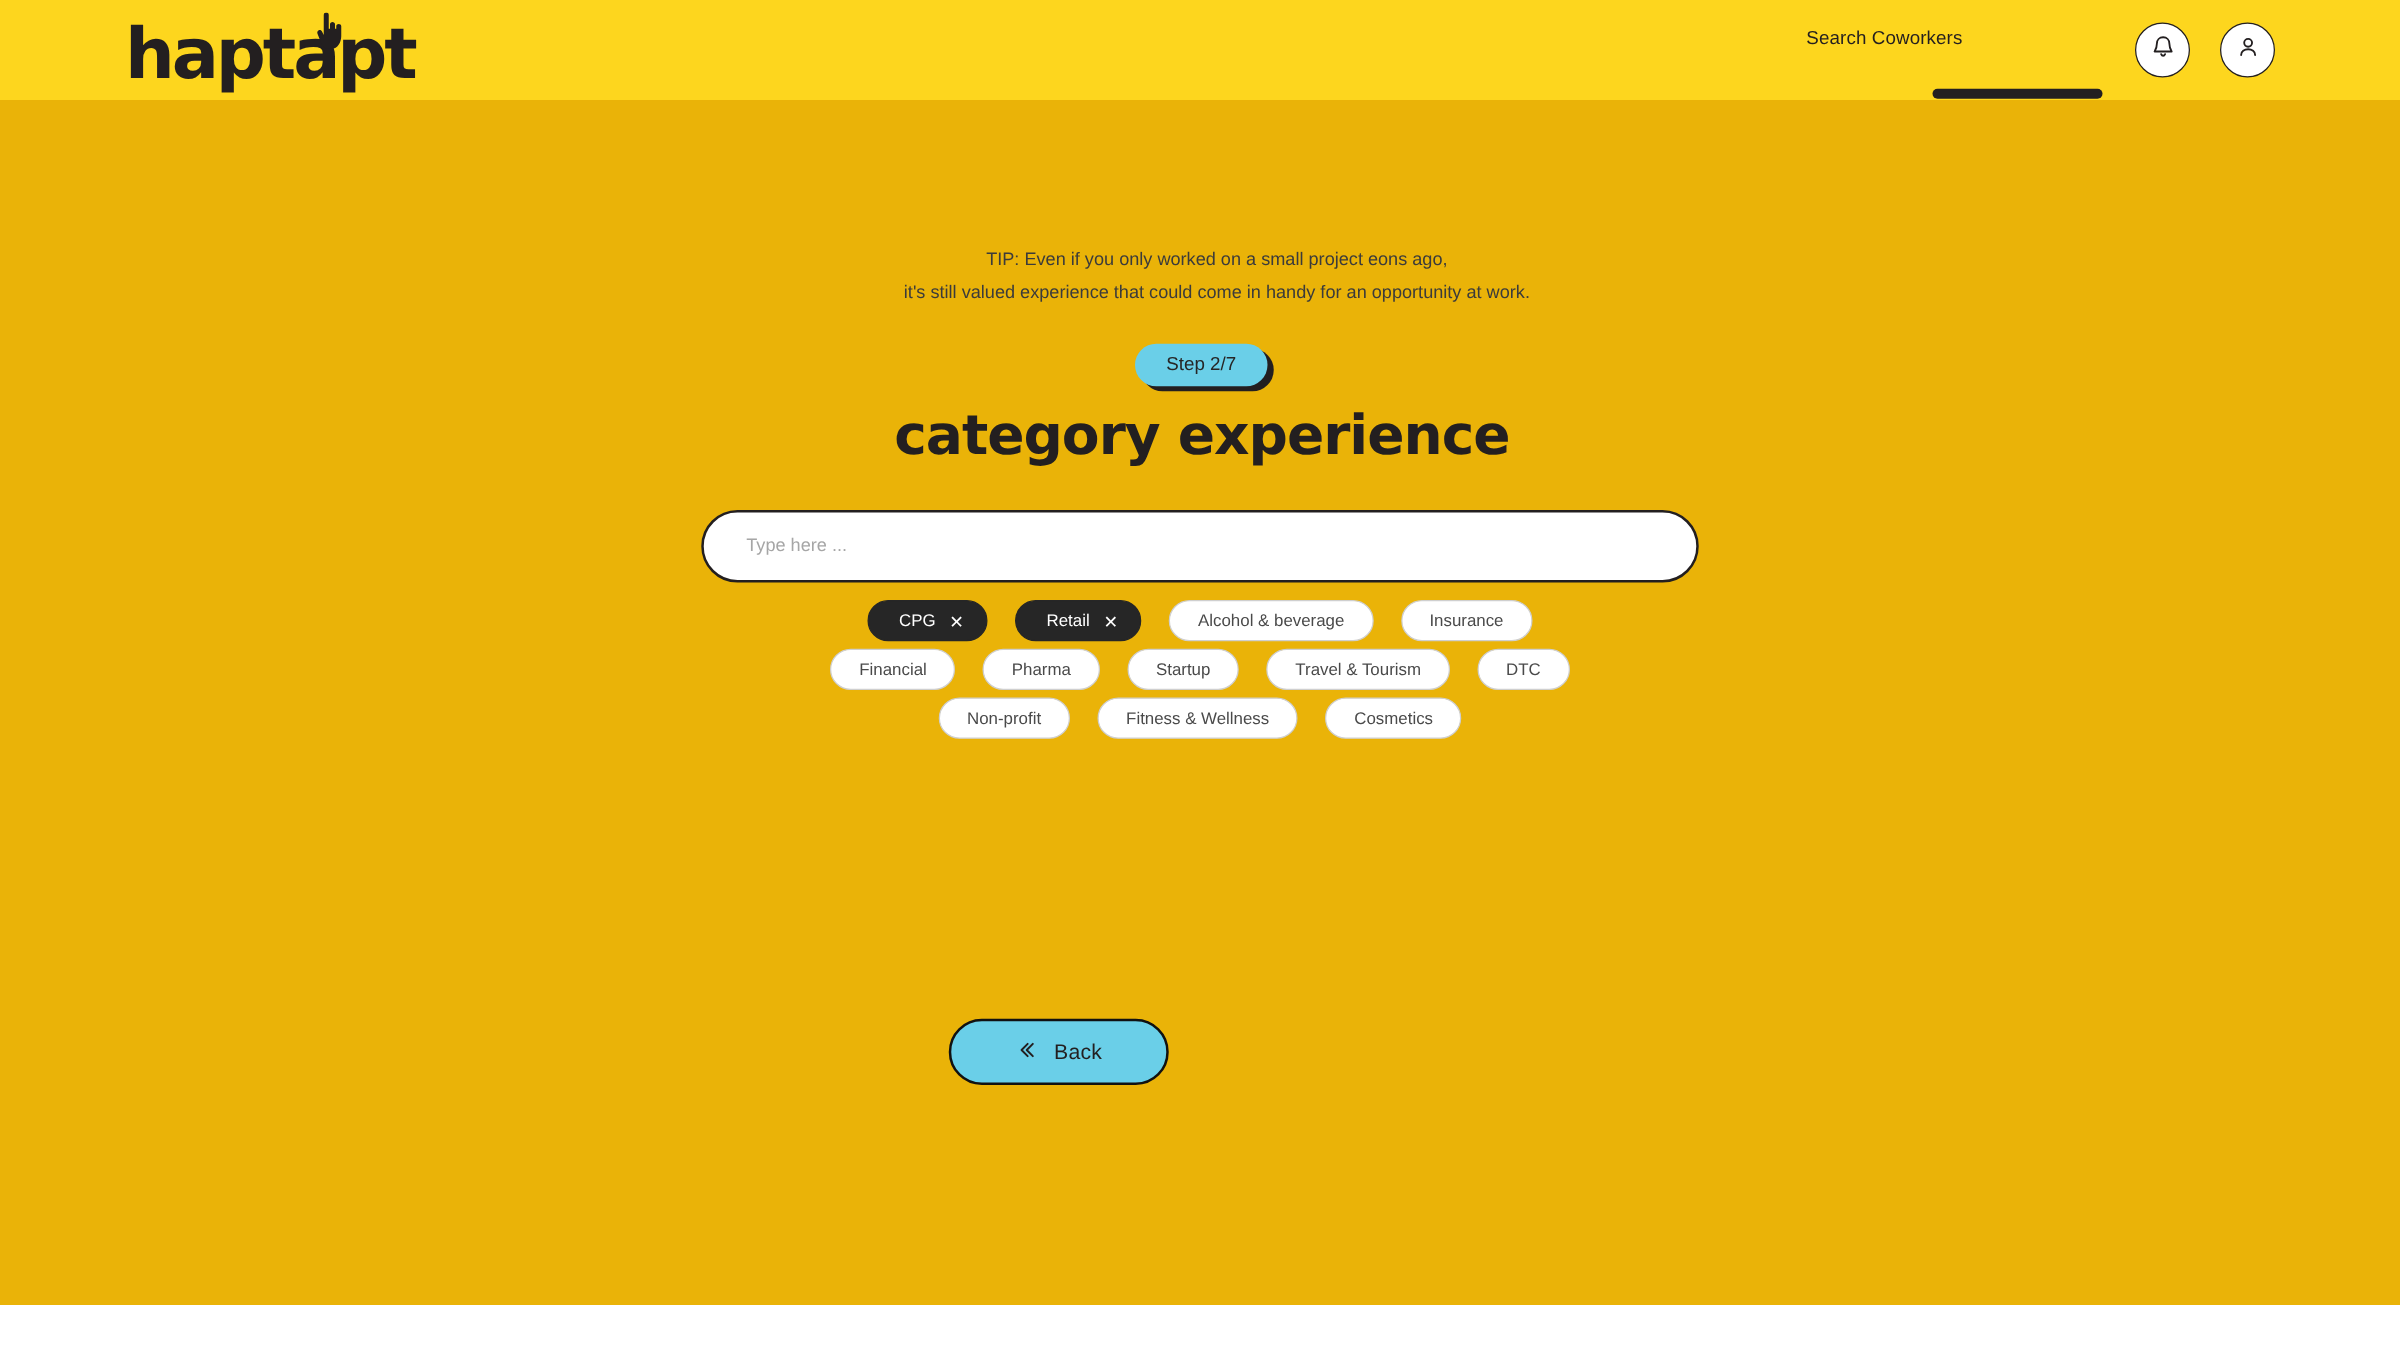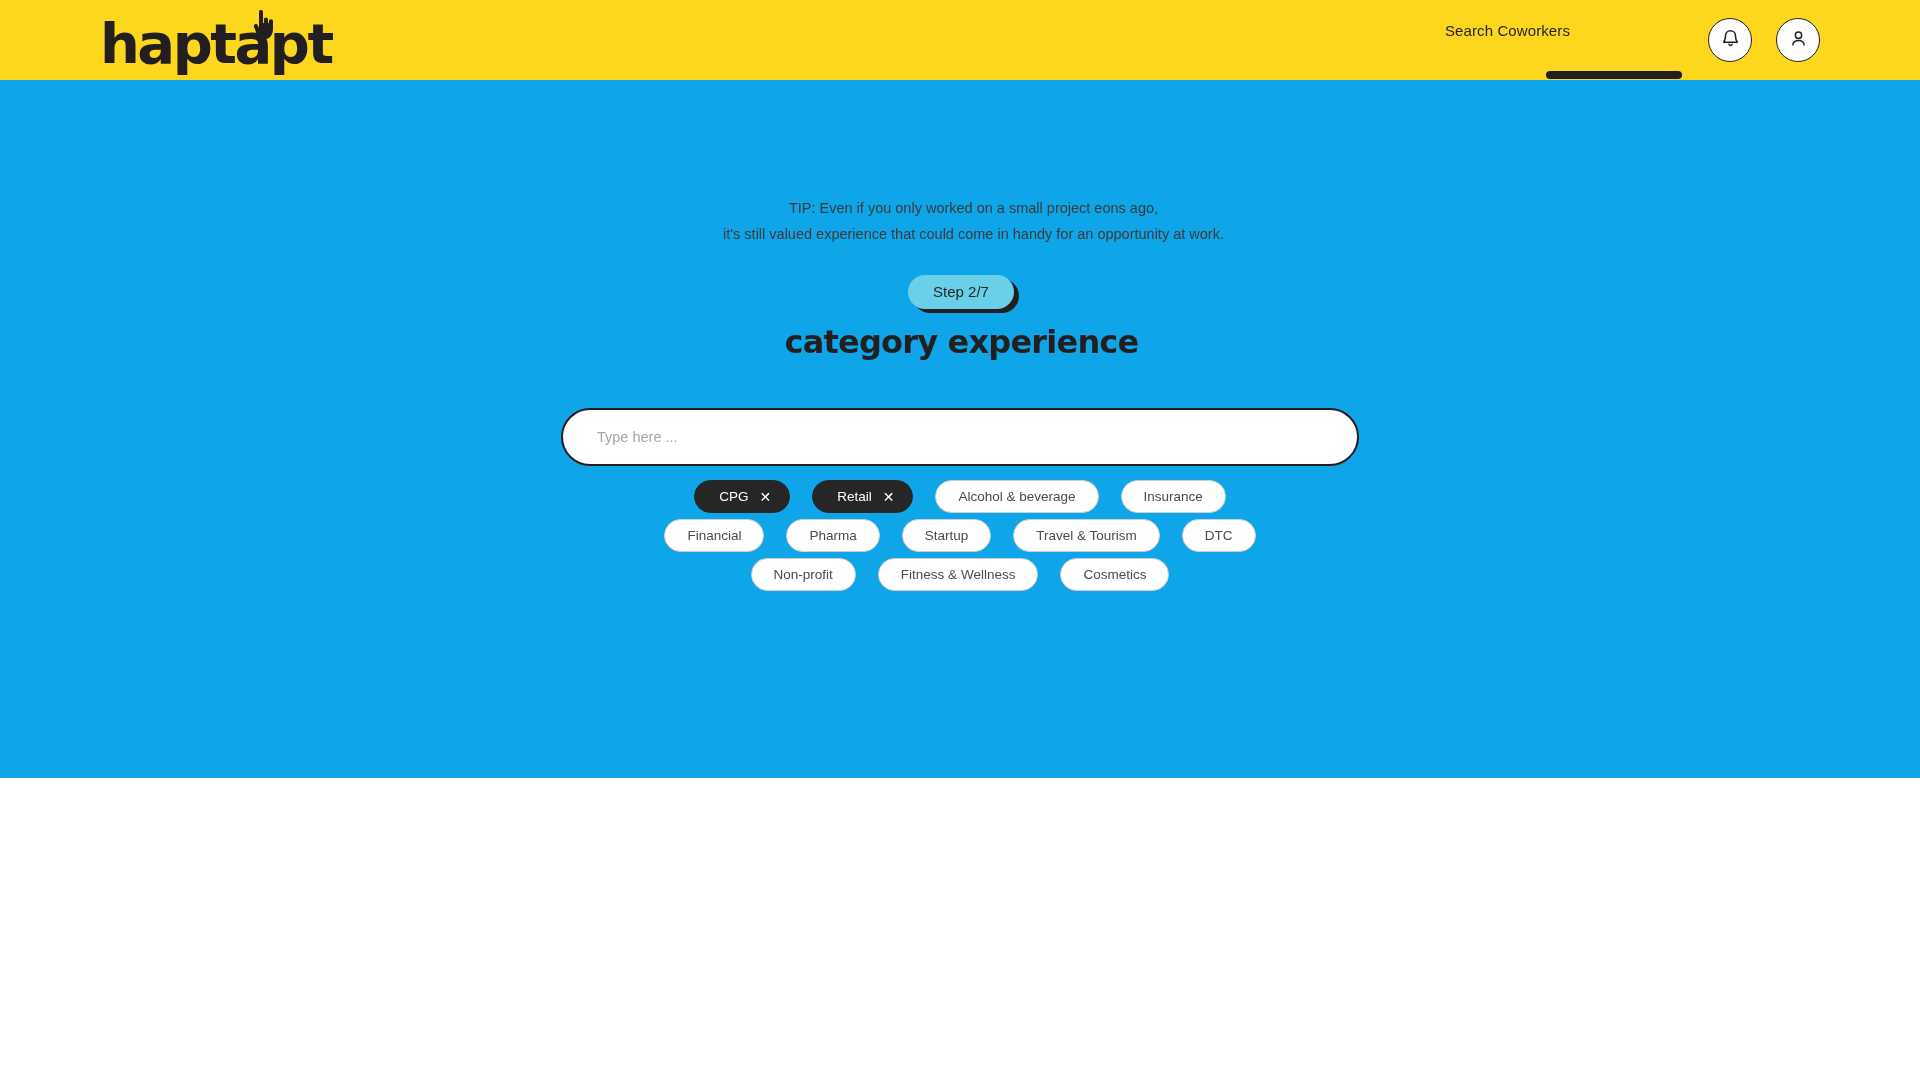--- a/index.html
+++ b/index.html
@@ -8,22 +8,22 @@
     width: 1920px;
     height: 1080px;
     background: #ffffff;
     font-family: "Liberation Sans", sans-serif;
     overflow: hidden;
   }
 
   .page {
     position: relative;
     width: 1920px;
-    height: 778px;
-    background: #0ea5e9;
+    height: 1044px;
+    background: #eab308;
   }
 
   
   .header {
     position: absolute;
     top: 0; left: 0;
     width: 1920px;
     height: 80px;
     background: #FDD61E;
   }
@@ -135,21 +135,21 @@
   }
 
   .page-title {
     position: absolute;
     top: 243px;
     left: 0;
     width: 1920px;
     padding-left: 3px;
     text-align: center;
     font-family: "DejaVu Sans", sans-serif;
-    font-size: 32px;
+    font-size: 44px;
     font-weight: 700;
     letter-spacing: -0.8px;
     color: #231f20;
   }
 
   .search-box {
     position: absolute;
     top: 312px;
     left: 561px;
     width: 798px;
@@ -368,16 +368,25 @@
             <span>Fitness &amp; Wellness</span>
           </div>
           <div class="chip">
             <span>Cosmetics</span>
           </div>
         </div>
       </div>
   </div>
 
   <div class="nav-buttons">
+    <div class="btn btn-back">
+      <span class="chev">
+        <svg viewBox="0 0 24 24" width="18" height="18" fill="none" stroke="#231f20" stroke-width="2.1" stroke-linecap="round" stroke-linejoin="round">
+          <polyline points="13.5,5.5 7,12 13.5,18.5"></polyline>
+          <polyline points="19,5.5 12.5,12 19,18.5"></polyline>
+        </svg>
+      </span>
+      <span>Back</span>
+    </div>
 
   </div>
 
 </div>
 
 </body></html>

